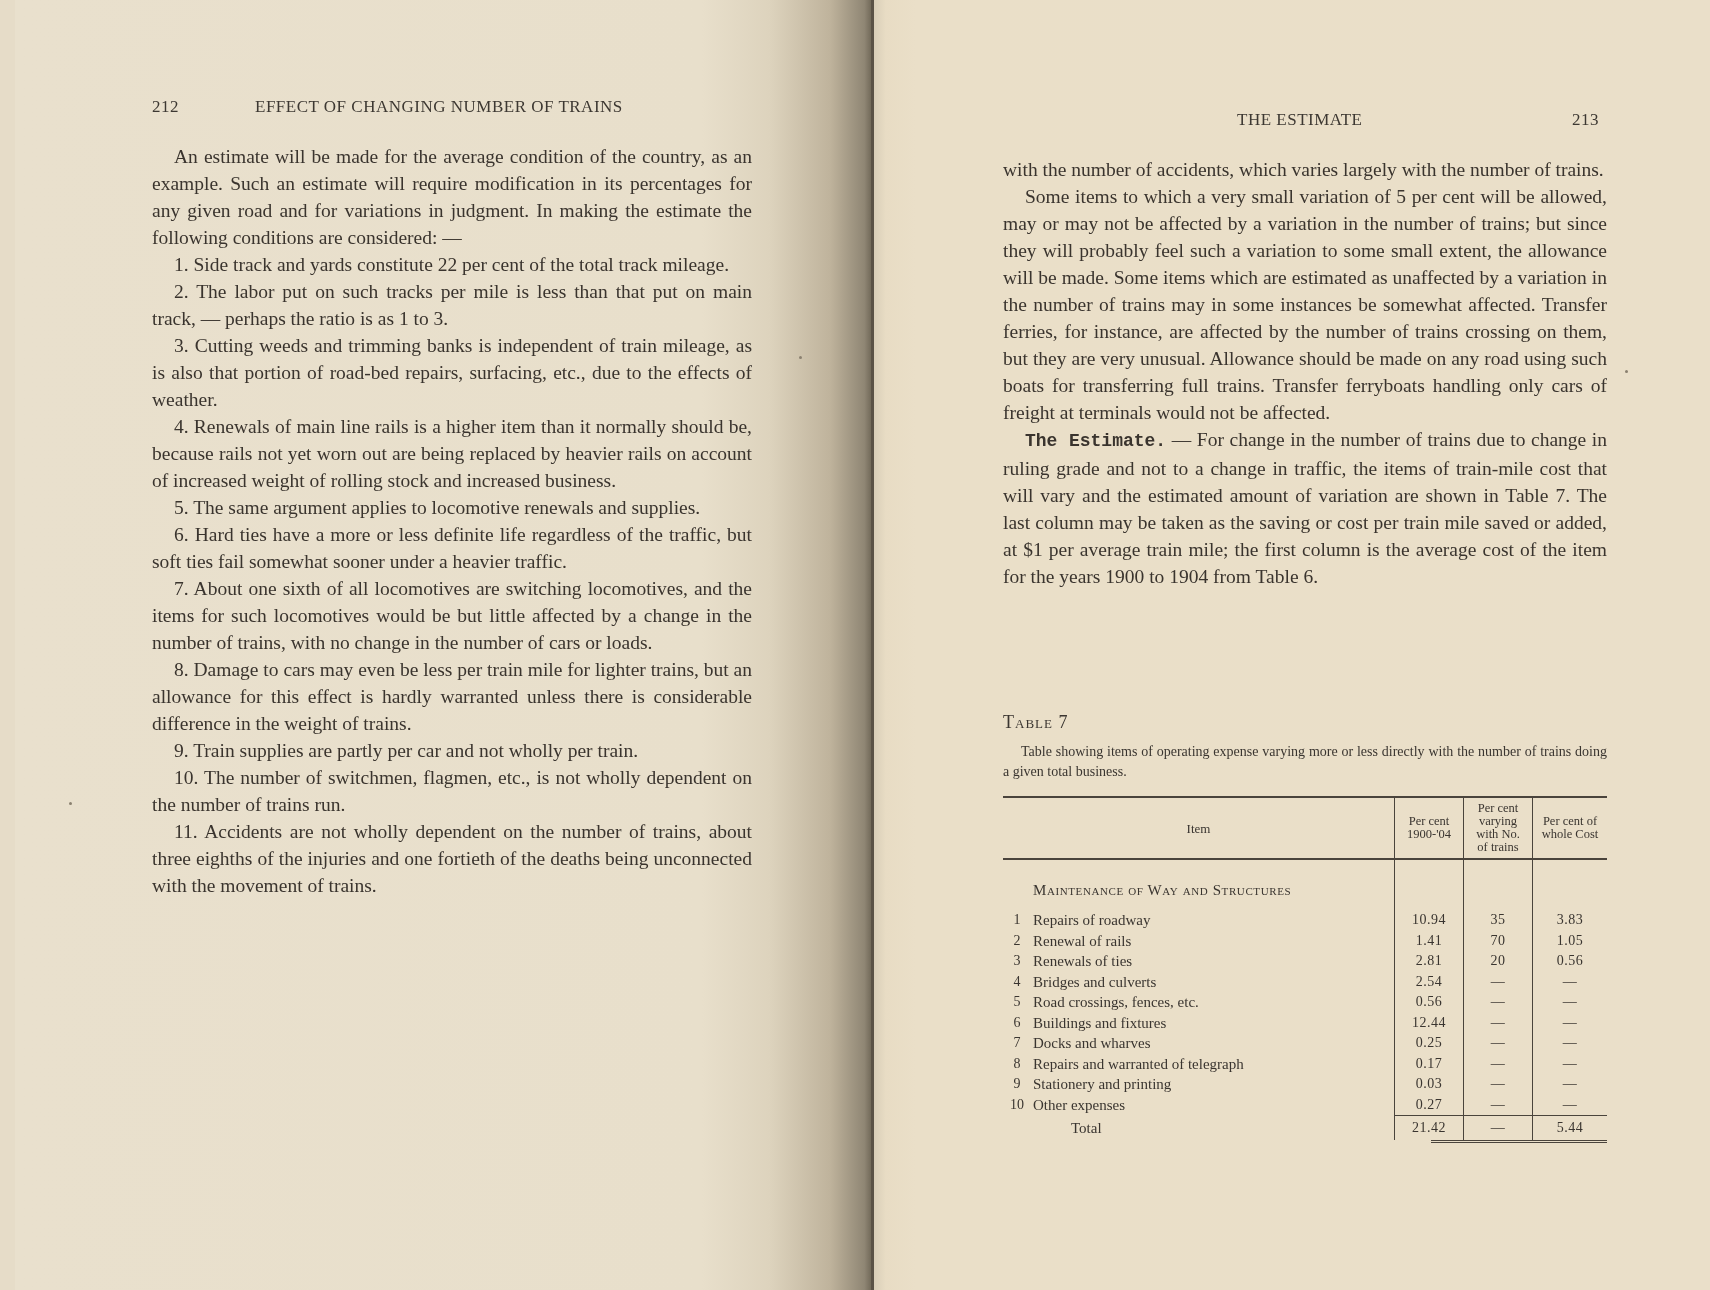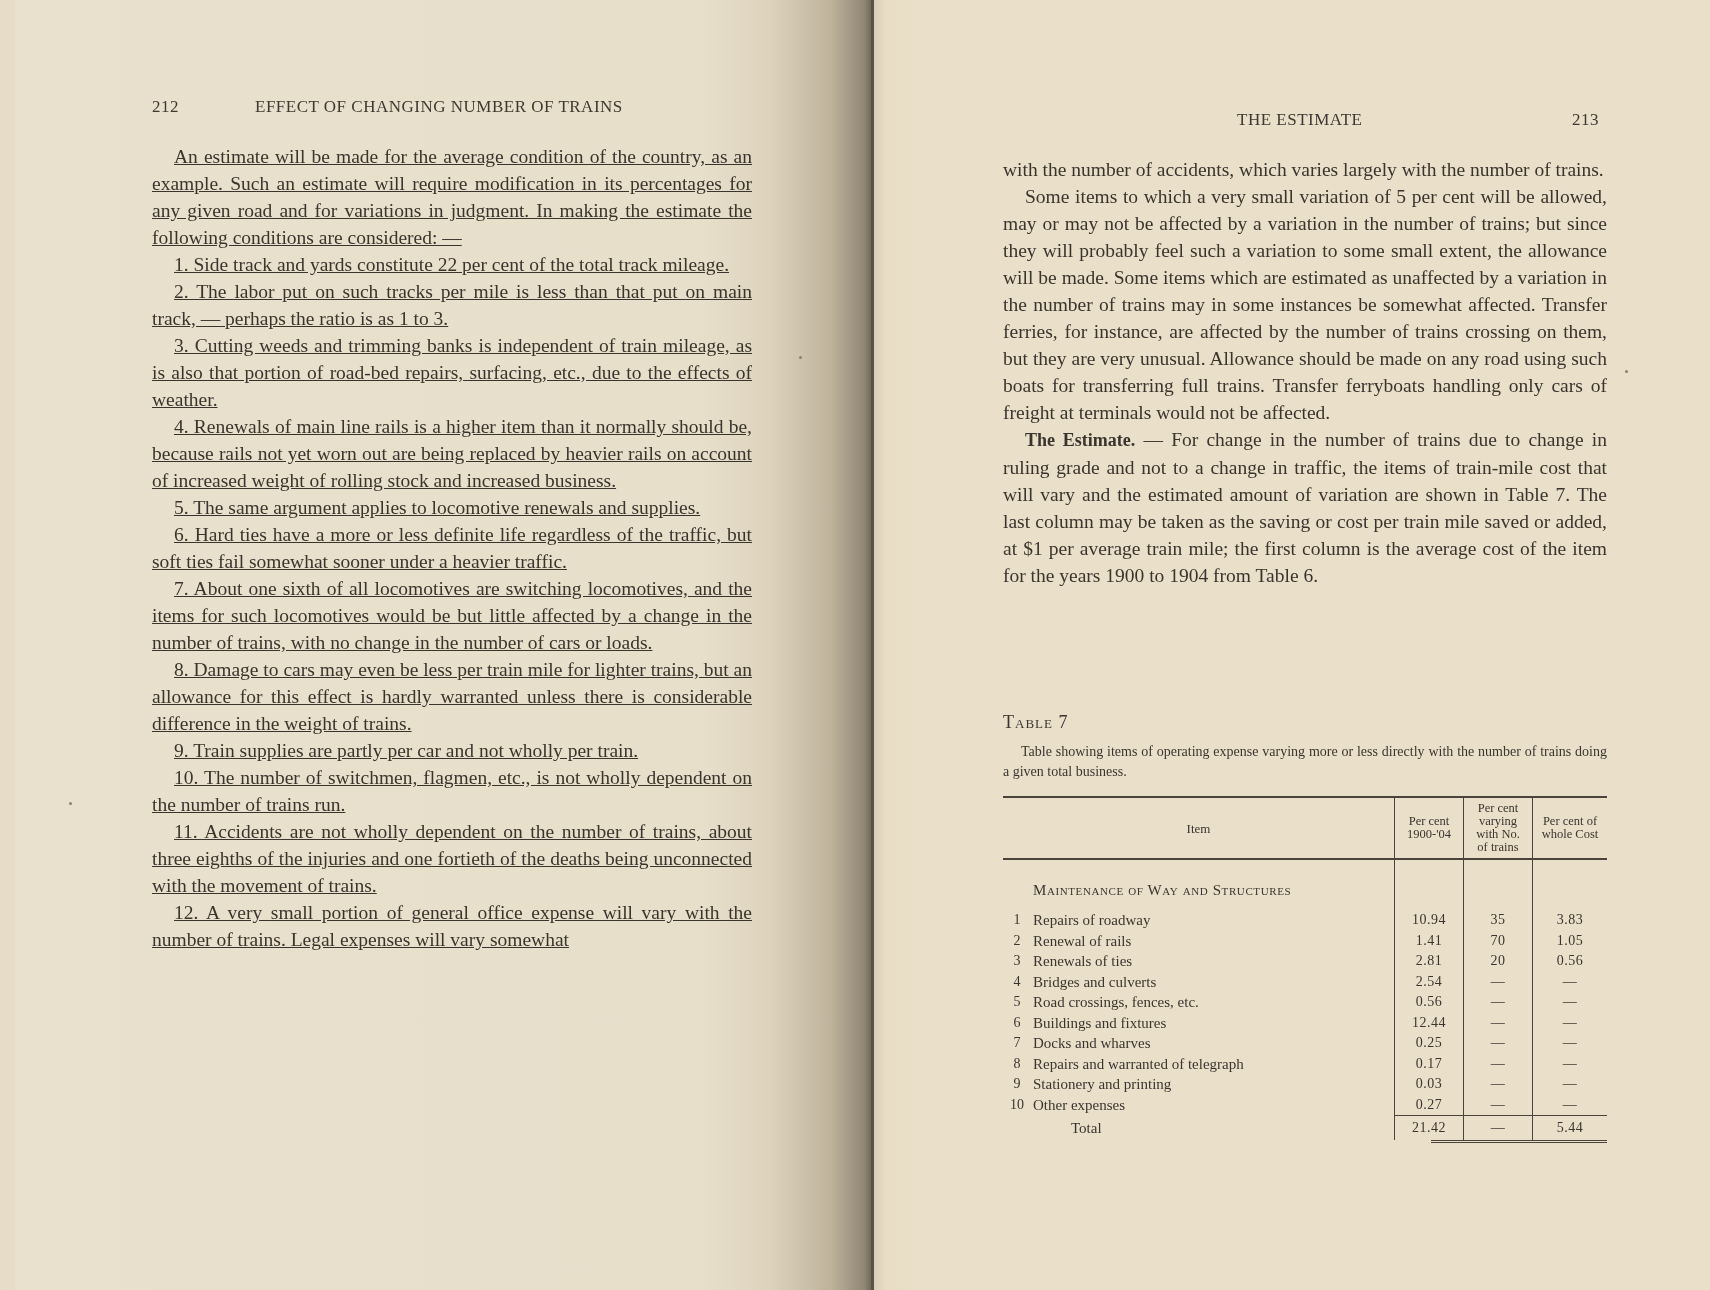--- a/index.html
+++ b/index.html
@@ -25,23 +25,23 @@
     }
     .running-head {
       position: absolute; font-size: 17px; letter-spacing: 0.5px; color: #3d3832;
     }
     .text-block {
       position: absolute; font-size: 19.5px; line-height: 27px;
       text-align: justify; color: #3a342e;
     }
     .text-block p { margin: 0; text-indent: 0; }
     .text-block p.indent { text-indent: 22px; }
-    .left-text { left: 137px; top: 143px; width: 600px; text-decoration: underline; }
+    .left-text { left: 137px; top: 143px; width: 600px; }
     .right-text { left: 988px; top: 156px; width: 604px; }
-    .bold-lead { font-weight: bold; font-family: Liberation Serif, serif; font-size: 18px; }
+    .bold-lead { font-weight: bold; font-family: Liberation Mono, monospace; font-size: 18px; }
     .table-title {
       position: absolute; left: 988px; top: 712px; width: 604px; text-align: left;
       font-size: 18px; letter-spacing: 1px; font-variant: small-caps;
     }
     .table-caption {
       position: absolute; left: 988px; top: 742px; width: 604px;
       font-size: 14px; line-height: 20px; text-align: justify; text-indent: 18px;
     }
     .table-wrap { position: absolute; left: 988px; top: 796px; width: 604px; }
     table { border-collapse: collapse; width: 604px; font-size: 15px; }
@@ -78,21 +78,20 @@
     <p class="indent">2. The labor put on such tracks per mile is less than that put on main track, — perhaps the ratio is as 1 to 3.</p>
     <p class="indent">3. Cutting weeds and trimming banks is independent of train mileage, as is also that portion of road-bed repairs, surfacing, etc., due to the effects of weather.</p>
     <p class="indent">4. Renewals of main line rails is a higher item than it normally should be, because rails not yet worn out are being replaced by heavier rails on account of increased weight of rolling stock and increased business.</p>
     <p class="indent">5. The same argument applies to locomotive renewals and supplies.</p>
     <p class="indent">6. Hard ties have a more or less definite life regardless of the traffic, but soft ties fail somewhat sooner under a heavier traffic.</p>
     <p class="indent">7. About one sixth of all locomotives are switching locomotives, and the items for such locomotives would be but little affected by a change in the number of trains, with no change in the number of cars or loads.</p>
     <p class="indent">8. Damage to cars may even be less per train mile for lighter trains, but an allowance for this effect is hardly warranted unless there is considerable difference in the weight of trains.</p>
     <p class="indent">9. Train supplies are partly per car and not wholly per train.</p>
     <p class="indent">10. The number of switchmen, flagmen, etc., is not wholly dependent on the number of trains run.</p>
     <p class="indent">11. Accidents are not wholly dependent on the number of trains, about three eighths of the injuries and one fortieth of the deaths being unconnected with the movement of trains.</p>
-    <p class="indent">12. A very small portion of general office expense will vary with the number of trains. Legal expenses will vary somewhat</p>
   </div>
 
   <div class="running-head" style="left:1222px; top:110px;">THE ESTIMATE</div>
   <div class="running-head" style="left:1557px; top:110px;">213</div>
 
   <div class="text-block right-text">
     <p>with the number of accidents, which varies largely with the number of trains.</p>
     <p class="indent">Some items to which a very small variation of 5 per cent will be allowed, may or may not be affected by a variation in the number of trains; but since they will probably feel such a variation to some small extent, the allowance will be made. Some items which are estimated as unaffected by a variation in the number of trains may in some instances be somewhat affected. Transfer ferries, for instance, are affected by the number of trains crossing on them, but they are very unusual. Allowance should be made on any road using such boats for transferring full trains. Transfer ferryboats handling only cars of freight at terminals would not be affected.</p>
     <p class="indent"><span class="bold-lead">The Estimate.</span><span> — For change in the number of trains due to change in ruling grade and not to a change in traffic, the items of train-mile cost that will vary and the estimated amount of variation are shown in Table 7. The last column may be taken as the saving or cost per train mile saved or added, at $1 per average train mile; the first column is the average cost of the item for the years 1900 to 1904 from Table 6.</span></p>
   </div>

